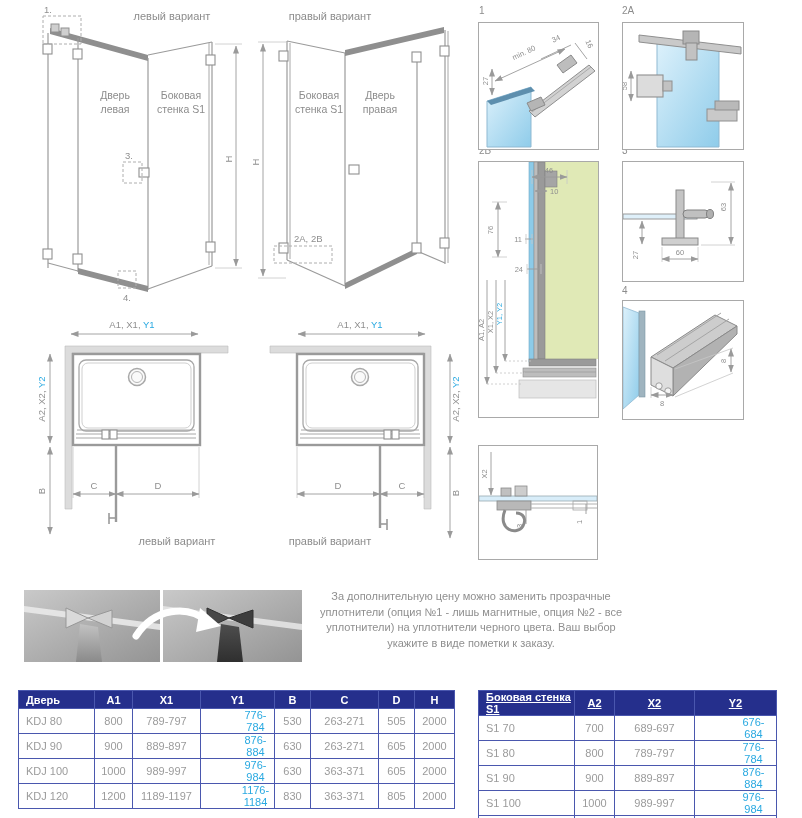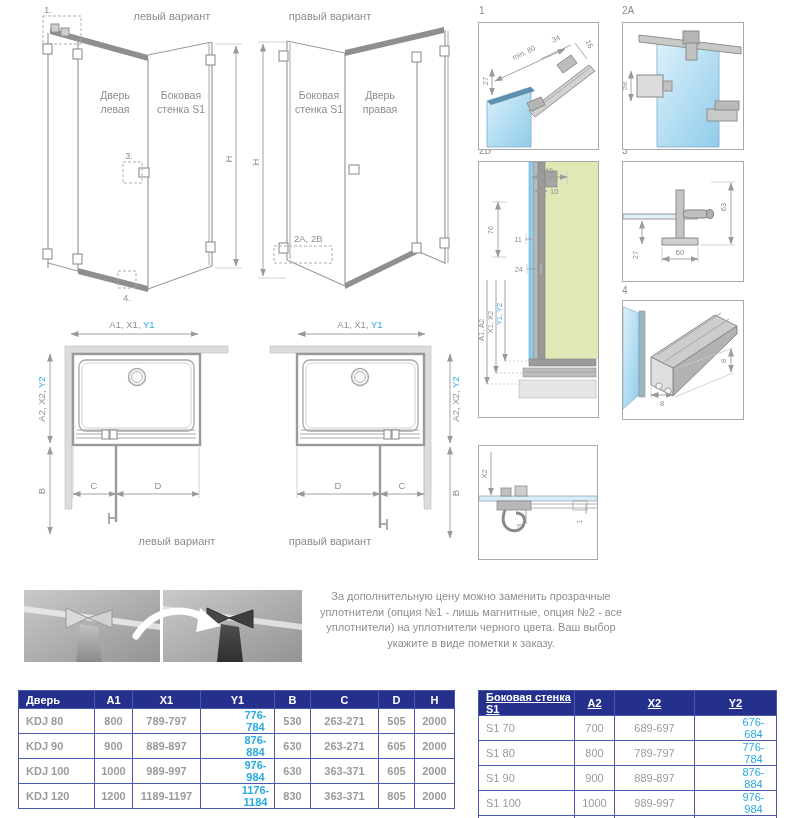--- a/index.html
+++ b/index.html
@@ -25,21 +25,21 @@
   .detail-box{position:absolute;border:1px solid #a9a9a9;background:#fff;}
   .detail-lbl{position:absolute;font-size:10px;color:#8c8c8c;}
   .note{position:absolute;left:308px;top:589px;width:326px;font-size:11px;
         line-height:1.42;color:#8f8f8f;text-align:center;}
   table.tbl{border-collapse:collapse;position:absolute;font-size:11px;table-layout:fixed;}
   .tbl th{background:#252f8c;color:#fff;font-weight:bold;border:1px solid #4a57ae;
           padding:0 3px;text-align:center;font-size:11px;}
   .tbl td{color:#9b9b9b;border:1px solid #4a57ae;padding:0 3px;text-align:center;
           background:#fff;}
   .tbl th:first-child,.tbl td:first-child{text-align:left;padding-left:7px;}
-  .tbl-door th{height:17px;} .tbl-door td{height:16px;font-weight:bold;}
+  .tbl-door th{height:17px;} .tbl-door td{height:16px;}
   .tbl-side th{height:17px;text-decoration:underline;} .tbl-side td{height:14px;margin-left:22px;}
   .tbl-door td:nth-child(4),.tbl-side td:nth-child(4){color:#29a9e1;padding-left:39px;}
 </style>
 </head>
 <body>
 
 <div id="sheet">
 
   <svg width="0" height="0" class="abs">
     <defs>

